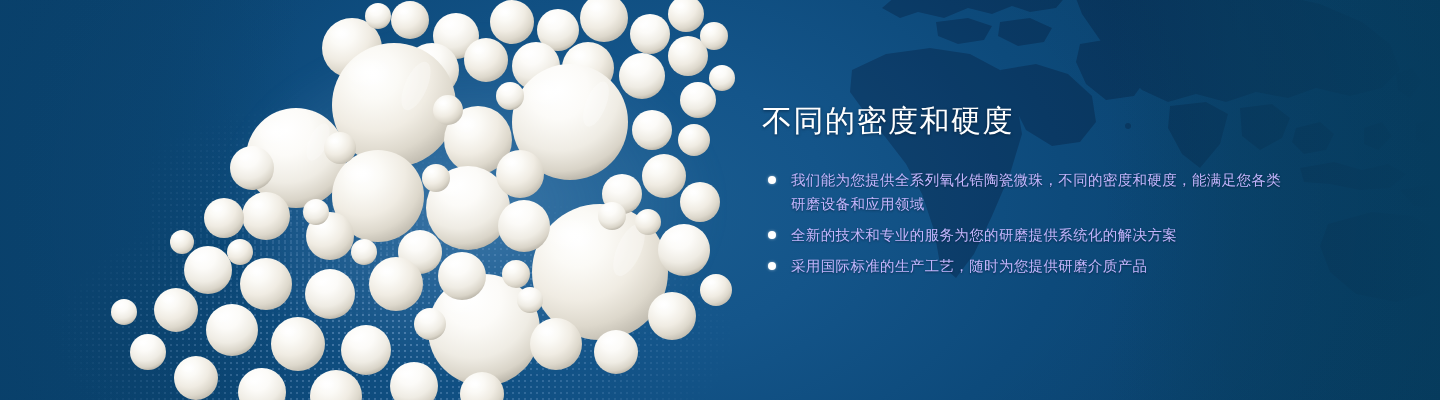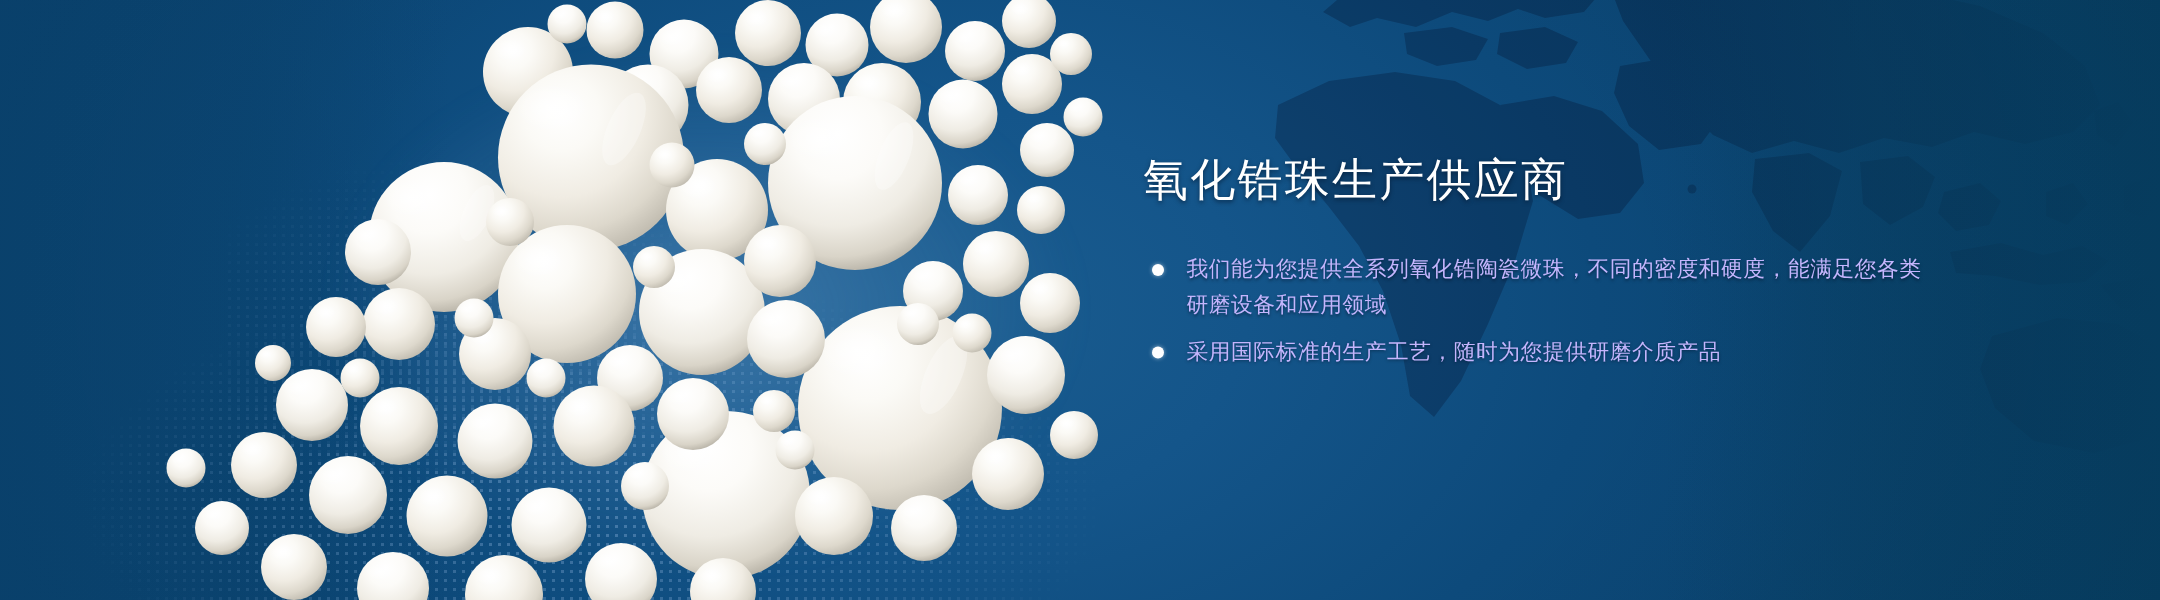--- a/index.html
+++ b/index.html
@@ -481,27 +481,31 @@
           <ellipse cx="643" cy="216" rx="5" ry="3.5" fill="url(#spec)"></ellipse>
 
           <circle cx="530" cy="300" r="13" fill="url(#beadB)"></circle>
           <ellipse cx="525" cy="294" rx="5" ry="3.5" fill="url(#spec)"></ellipse>
         </g>
       </g>
     </svg>
   </div>
 
   <div class="copy">
-    <h1 class="headline">氧化锆珠生产供应商</h1>
+    <h1 class="headline">不同的密度和硬度</h1>
 
     <ul class="bullets">
       <li class="bullet">
         <span class="bullet-dot"></span>
         <span class="bullet-text">我们能为您提供全系列氧化锆陶瓷微珠，不同的密度和硬度，能满足您各类研磨设备和应用领域</span>
       </li>
       <li class="bullet">
         <span class="bullet-dot"></span>
+        <span class="bullet-text">全新的技术和专业的服务为您的研磨提供系统化的解决方案</span>
+      </li>
+      <li class="bullet">
+        <span class="bullet-dot"></span>
         <span class="bullet-text">采用国际标准的生产工艺，随时为您提供研磨介质产品</span>
       </li>
     </ul>
   </div>
 
 </div>
 
 </body></html>

